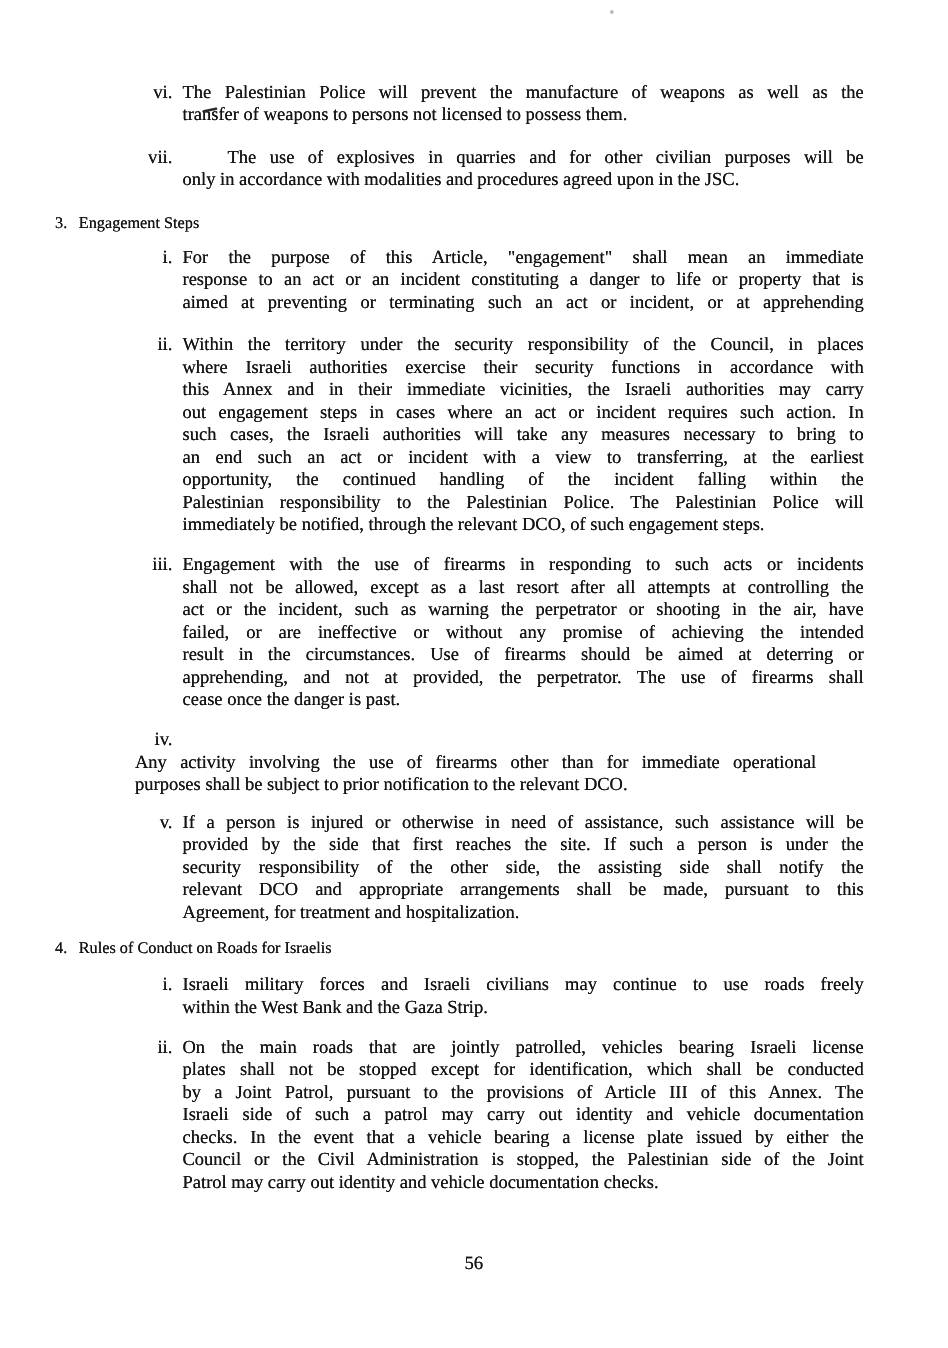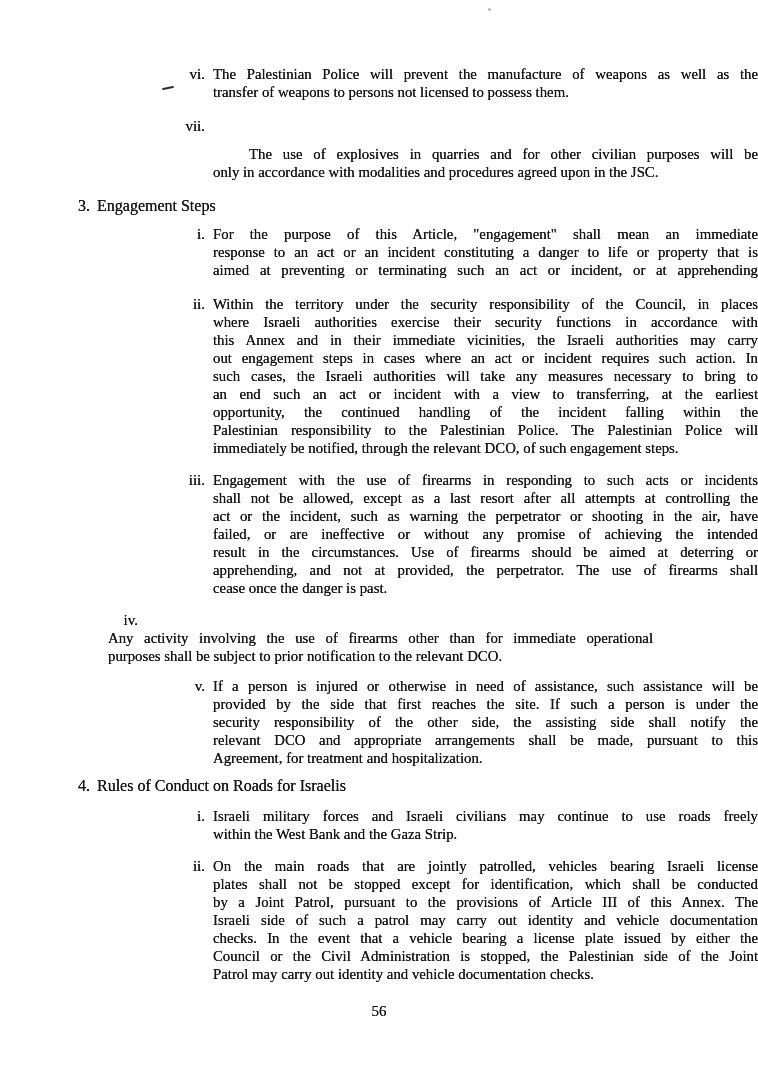--- a/index.html
+++ b/index.html
@@ -8,33 +8,33 @@
     background: #ffffff;
     position: relative;
     overflow: hidden;
     font-family: "Liberation Serif", serif;
     color: #161616;
     text-shadow: 0 0 0.4px currentColor; 
   }
   .doc { position: absolute; top: 65px; left: 0; width: 758px; }
 
   
-  .heading { padding-left: 78px; font-size: 16px; line-height: 18px; }
+  .heading { padding-left: 44px; font-size: 13px; line-height: 18px; }
   .h-marker { display: inline-block; width: 19px; }
 
   
-  .item { display: flex; padding-left: 100px; justify-content: flex-end; }
+  .item { display: flex; padding-left: 100px; }
   .marker { flex: none; width: 38px; text-align: right; font-size: 15px; line-height: 18px; }
   .lines { flex: none; width: 545px; margin-left: 8px; }
   .line {
     font-size: 14.8px; line-height: 18px;
     text-align: justify; text-align-last: justify;
   }
   .line.last { text-align-last: left; }
-  .line.first-indent { padding-left: 36px; margin-top: 28px; }
+  .line.first-indent { padding-left: 36px; }
 
   
   .doc > div { margin-bottom: 16px; }
   .doc > div:nth-child(3) { margin-bottom: 10px; }  
   .doc > div:nth-child(5) { margin-bottom: 14px; }  
   .doc > div:nth-child(6) { margin-bottom: 14px; }  
   .doc > div:nth-child(7) { margin-bottom: 12px; flex-direction: column; }  
   .doc > div:nth-child(8) { margin-bottom: 10px; }  
   .doc > div:nth-child(9) { margin-bottom: 12px; }  
   .doc > div:nth-child(10){ margin-bottom: 14px; }  

